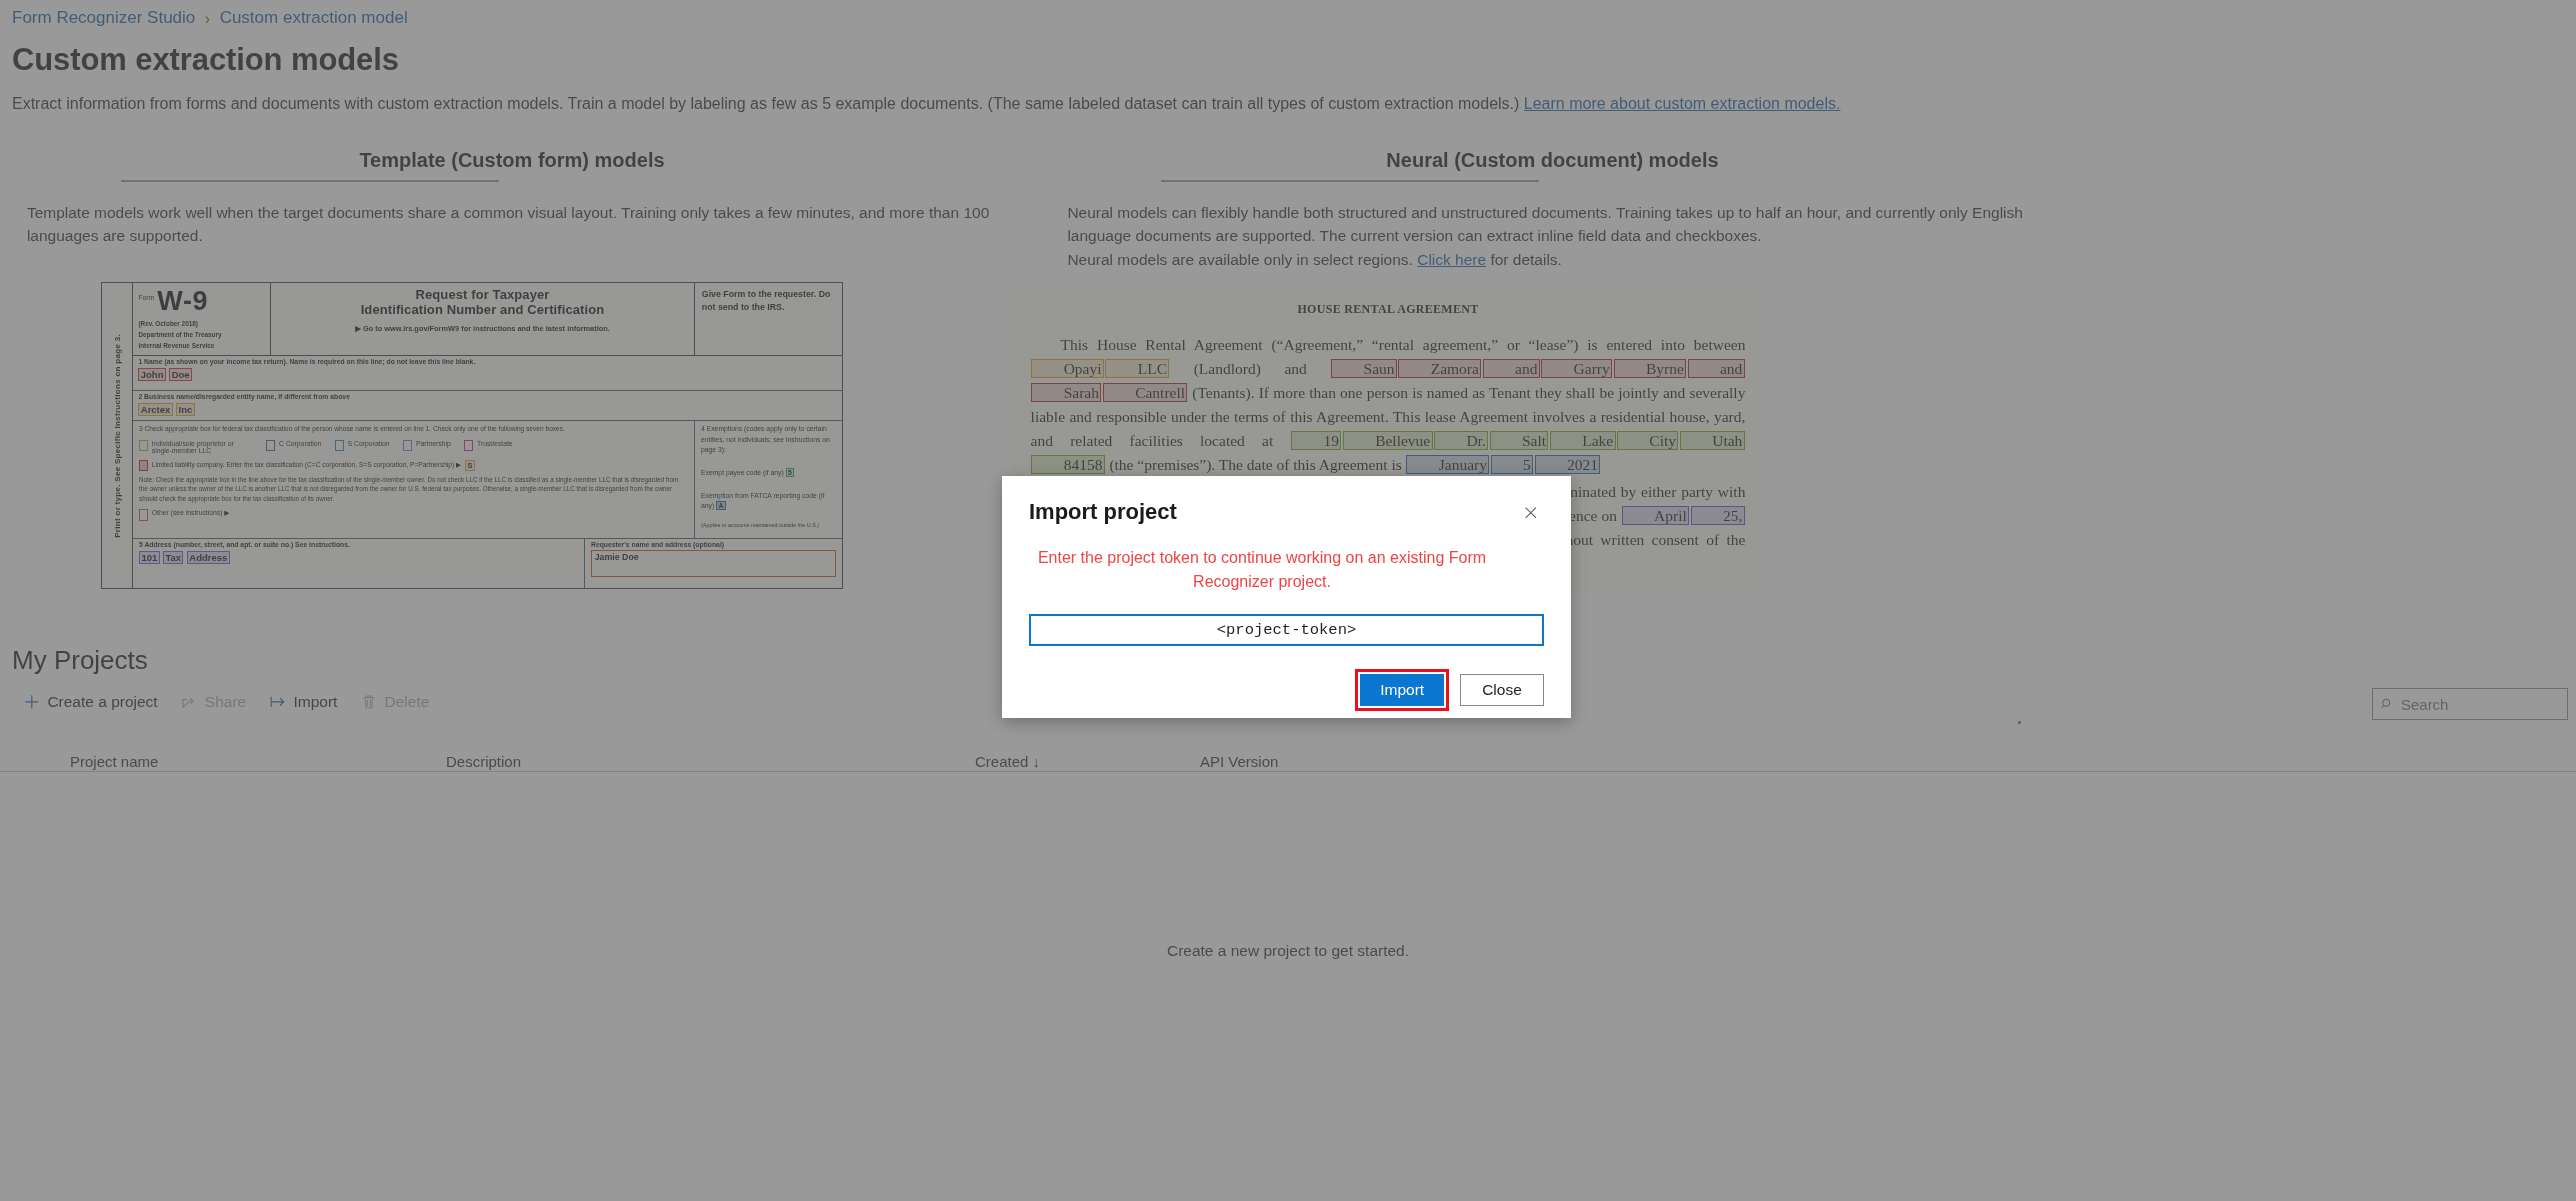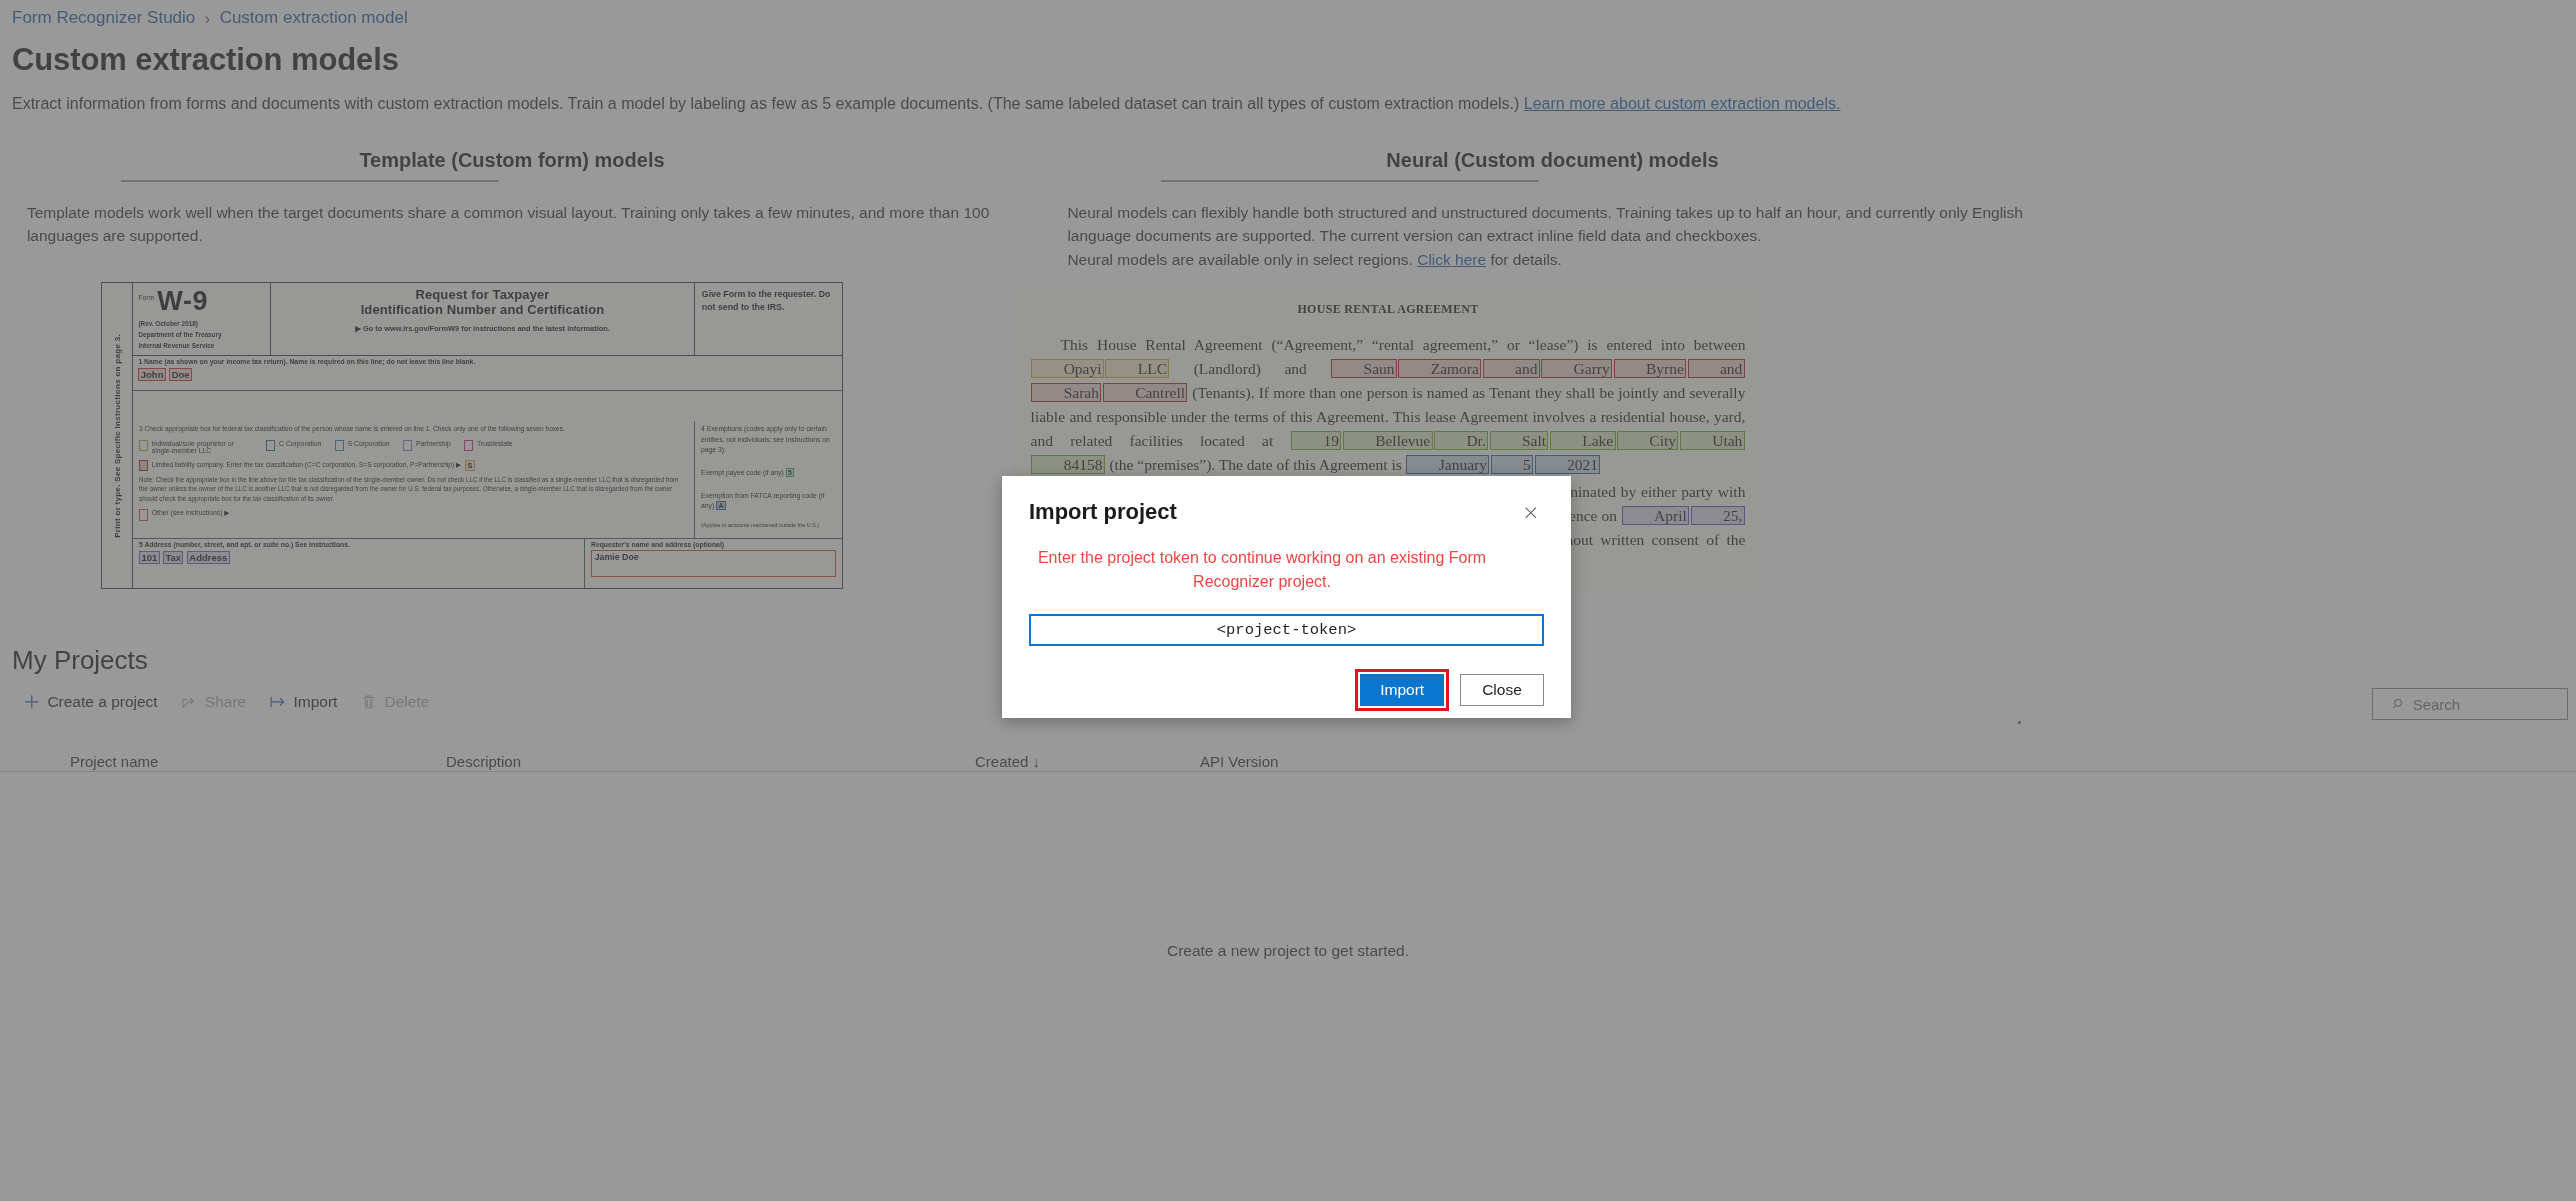--- a/index.html
+++ b/index.html
@@ -150,21 +150,21 @@
     display: flex; align-items: center; gap: 6.8px;
     padding: 4px 8px; color: #242424; cursor: pointer;
     white-space: nowrap;
   }
   .tb-btn.disabled { color: #a6a6a6; cursor: default; }
   .tb-ico { width: 17.6px; height: 17.6px; display: block; }
   .search-box {
     position: absolute; right: 8px; top: 688px;
     width: 196px; height: 32px;
     border: 0.7px solid #8a8886; background: #ffffff;
-    display: flex; align-items: center; gap: 6.8px; padding: 0 19px;
+    display: flex; align-items: center; gap: 6.8px; padding: 0 7px;
   }
   .search-box input {
     border: none; outline: none; background: transparent;
     font-size: 15px; color: #605e5c; width: 100%;
     font-family: "Liberation Sans", sans-serif;
   }
 
   
   .tbl-head {
     position: absolute; left: 0; top: 740px; width: 2576px; height: 32px;
@@ -283,20 +283,27 @@
         <div class="t2">▶ Go to www.irs.gov/FormW9 for instructions and the latest information.</div>
       </div>
       <div class="hdr-r">Give Form to the requester. Do not send to the IRS.</div>
     </div>
 
     <div class="row" style="top:73px; height:35px;">
       <div class="lbl">1  Name (as shown on your income tax return). Name is required on this line; do not leave this line blank.</div>
       <div class="val">
         <span class="tagR">John</span>
         <span class="tagR">Doe</span>
+      </div>
+    </div>
+    <div class="row" style="top:108px; height:30px;">
+      <div class="lbl">2  Business name/disregarded entity name, if different from above</div>
+      <div class="val">
+        <span class="tagO">Arctex</span>
+        <span class="tagO">Inc</span>
       </div>
     </div>
 
     <div class="sec3">
       <div class="mini">3  Check appropriate box for federal tax classification of the person whose name is entered on line 1. Check only one of the following seven boxes.</div>
       <div class="cbrow">
         <span class="cb" style="border-color:#8ab81e"></span>
         <span class="cbl" style="max-width:101px">Individual/sole proprietor or single-member LLC</span>
         <span class="cb" style="border-color:#1d6a86"></span>
         <span class="cbl">C Corporation</span>

